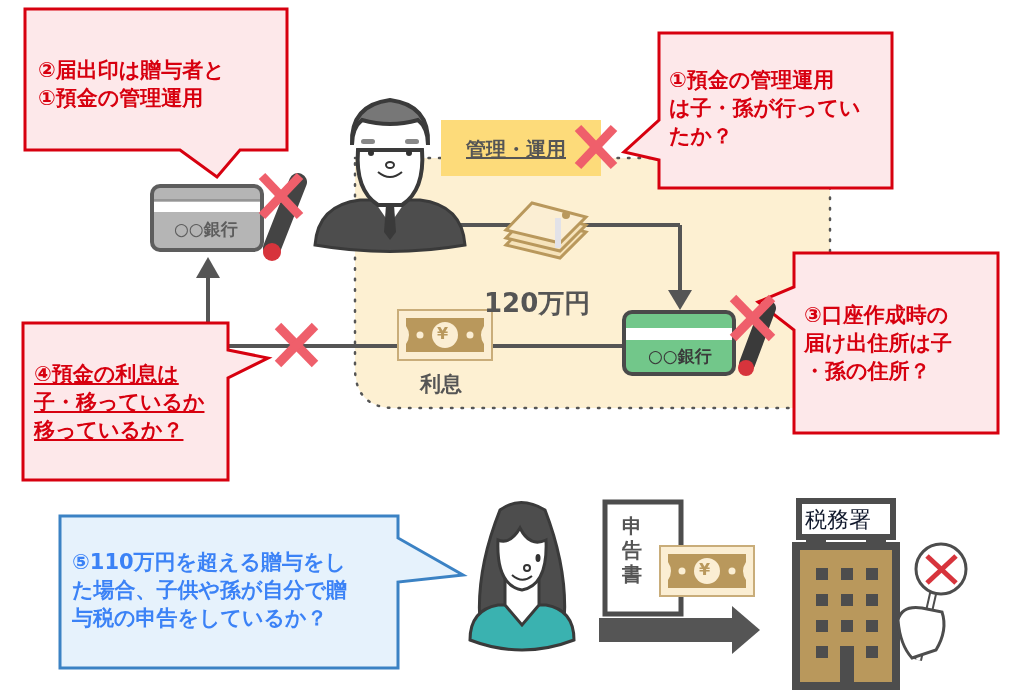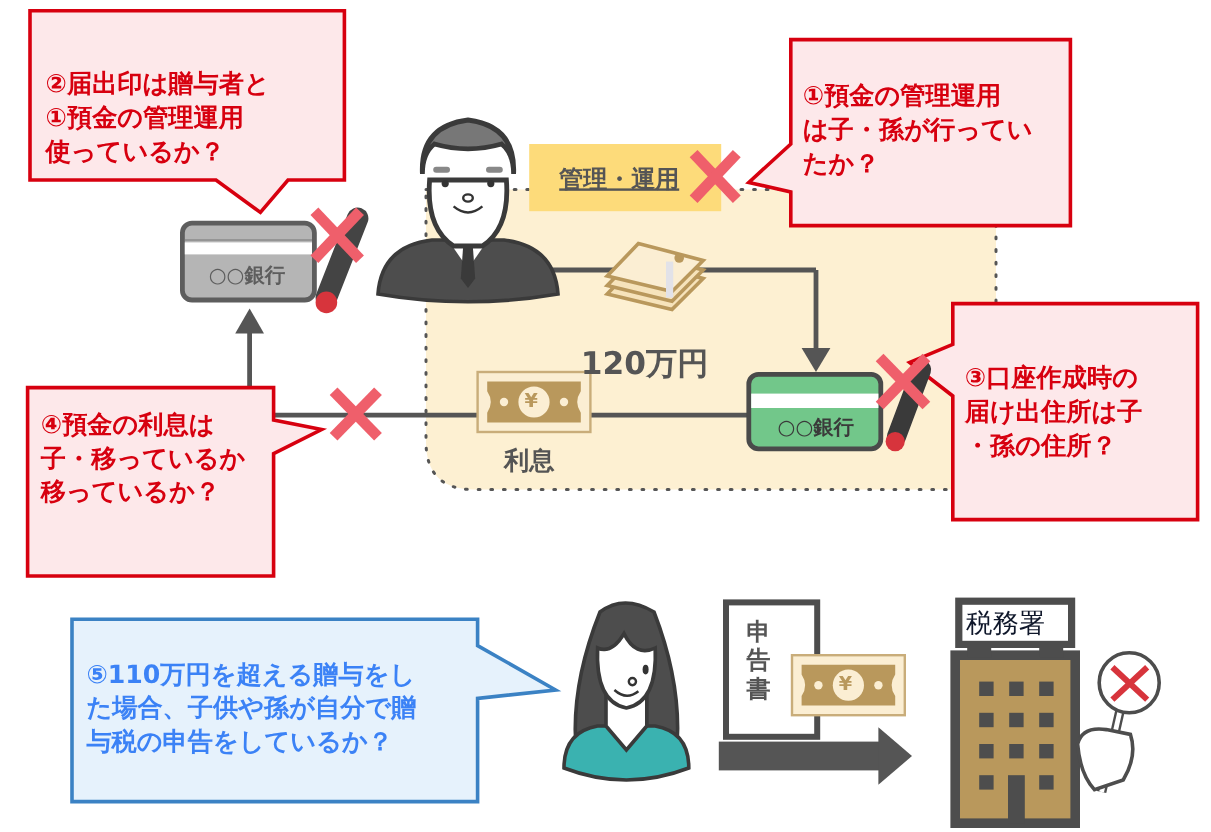--- a/index.html
+++ b/index.html
@@ -155,33 +155,32 @@
     <circle cx="941" cy="569" r="25" fill="#ffffff" stroke="#4d4d4d" stroke-width="3"></circle>
     <line x1="927" y1="556" x2="956" y2="583" stroke="#d7343c" stroke-width="5"></line>
     <line x1="956" y1="556" x2="927" y2="583" stroke="#d7343c" stroke-width="5"></line>
     <path d="M898,620 Q902,605 922,608 L942,612 Q948,630 936,650 L912,658 Q900,645 898,620 Z" fill="#ffffff" stroke="#4d4d4d" stroke-width="3"></path>
   </g>
 </svg>
 
 <div class="callout-text red-text" style="left:38px;top:36px;margin-top:20px;">
   <div>②届出印は贈与者と</div>
   <div>①預金の管理運用</div>
-  <div>使っているか？</div>
 </div>
 <div class="callout-text red-text" style="left:669px;top:66px;">
   <div>①預金の管理運用</div>
   <div>は子・孫が行ってい</div>
   <div>たか？</div>
 </div>
 <div class="callout-text red-text" style="left:804px;top:301px;">
   <div>③口座作成時の</div>
   <div>届け出住所は子</div>
   <div>・孫の住所？</div>
 </div>
-<div class="callout-text red-text" style="left:34px;top:340px;">
+<div class="callout-text red-text" style="left:34px;top:360px;text-decoration:underline;">
   <div>④預金の利息は</div>
   <div>子・移っているか</div>
   <div>移っているか？</div>
 </div>
 <div class="callout-text blue-text" style="left:72px;top:548px;color:#3b82f6;">
   <div>⑤110万円を超える贈与をし</div>
   <div>た場合、子供や孫が自分で贈</div>
   <div>与税の申告をしているか？</div>
 </div>
 

